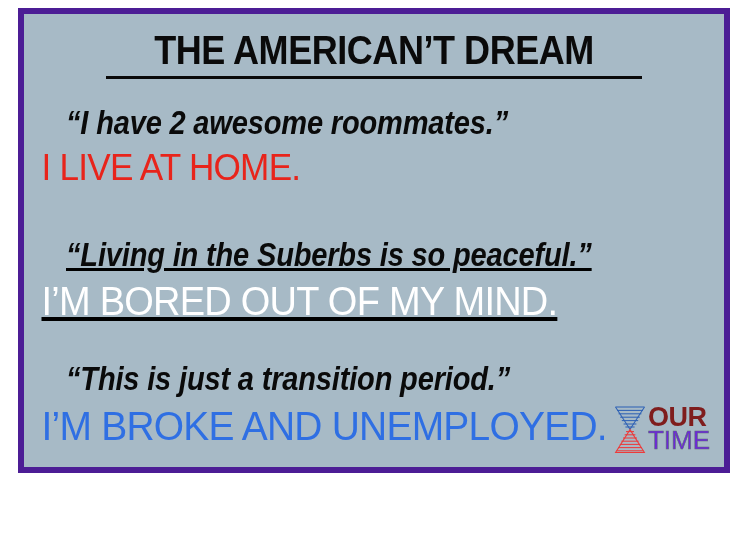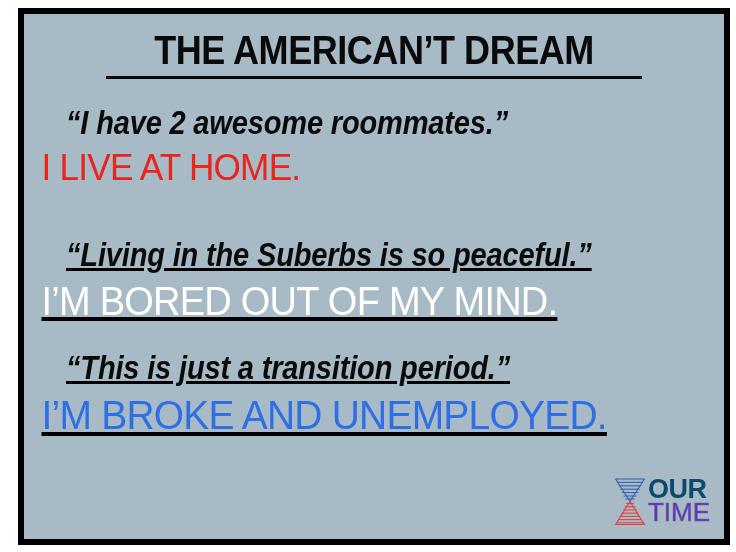--- a/index.html
+++ b/index.html
@@ -12,22 +12,22 @@
     height: 552px;
     overflow: hidden;
     font-family: "Liberation Sans", sans-serif;
   }
 
   .slide-frame {
     position: absolute;
     left: 18px;
     top: 8px;
     width: 712px;
-    height: 537px;
-    border: 6px solid #000000;
+    height: 465px;
+    border: 6px solid #4c1d95;
     box-sizing: border-box;
     background: #a7bac6;
     overflow: hidden;
   }
 
   .slide-inner {
     position: relative;
     width: 100%;
     height: 100%;
   }
@@ -59,21 +59,21 @@
   }
 
   
   .stanza {
     position: absolute;
     left: 0;
     width: 100%;
   }
   .stanza-1 { top: 90px; }
   .stanza-2 { top: 222px; text-decoration: underline; }
-  .stanza-3 { top: 335px; text-decoration: underline; }
+  .stanza-3 { top: 346px; }
 
   .quote {
     color: #0a0a0a;
     font-family: "Liberation Sans", sans-serif;
     font-weight: 700;
     font-style: italic;
     font-size: 33px;
     line-height: 1.18;
     letter-spacing: -0.2px;
     transform: scaleX(0.88);
@@ -113,21 +113,21 @@
   .logo-words {
     display: flex;
     flex-direction: column;
     justify-content: center;
     line-height: 0.88;
   }
   .logo-our {
     font-family: "Liberation Sans", sans-serif;
     font-weight: 700;
     font-size: 27px;
-    color: #0c4a6e;
+    color: #7f1d1d;
     letter-spacing: -0.5px;
   }
   .logo-time {
     font-family: "Liberation Sans", sans-serif;
     font-weight: 400;
     font-size: 26px;
     color: #6d28d9;
     letter-spacing: 0px;
     -webkit-text-stroke: 0.6px #5d6c77;
   }

